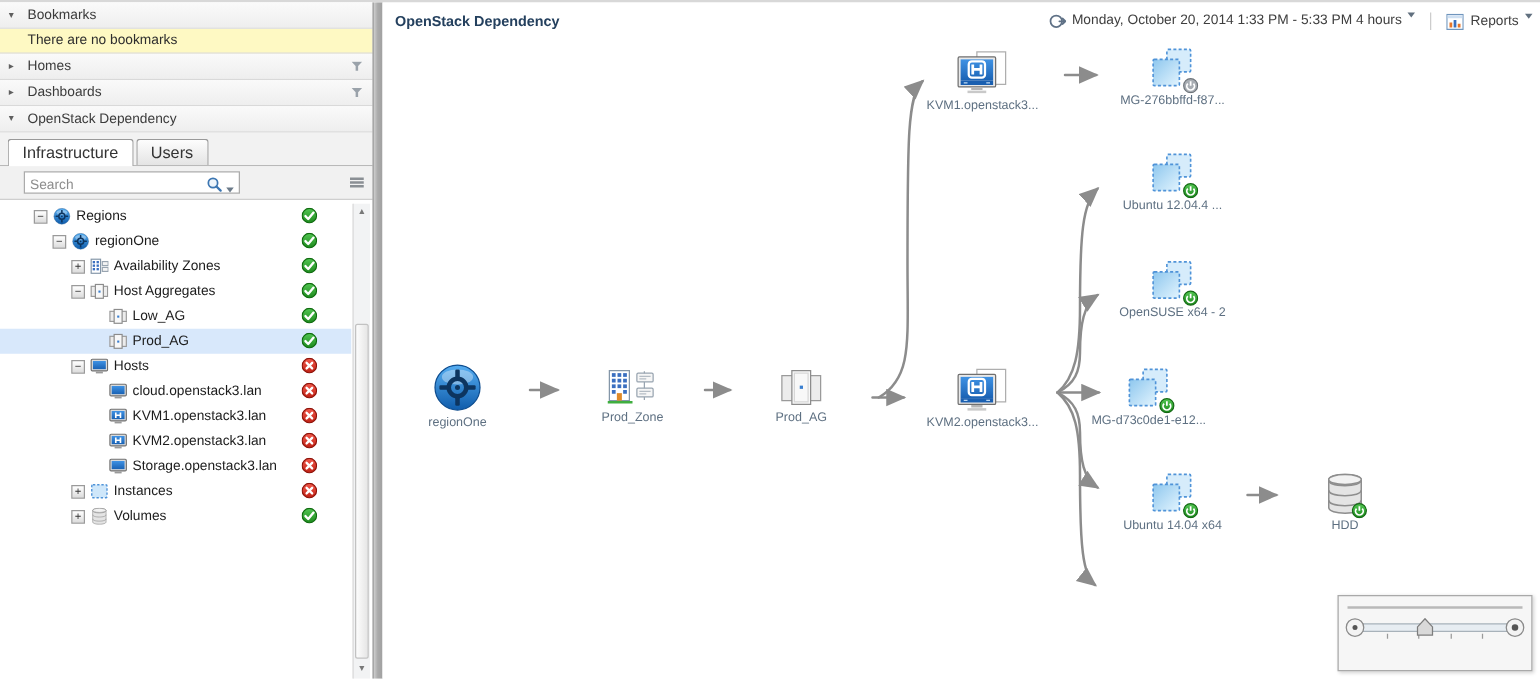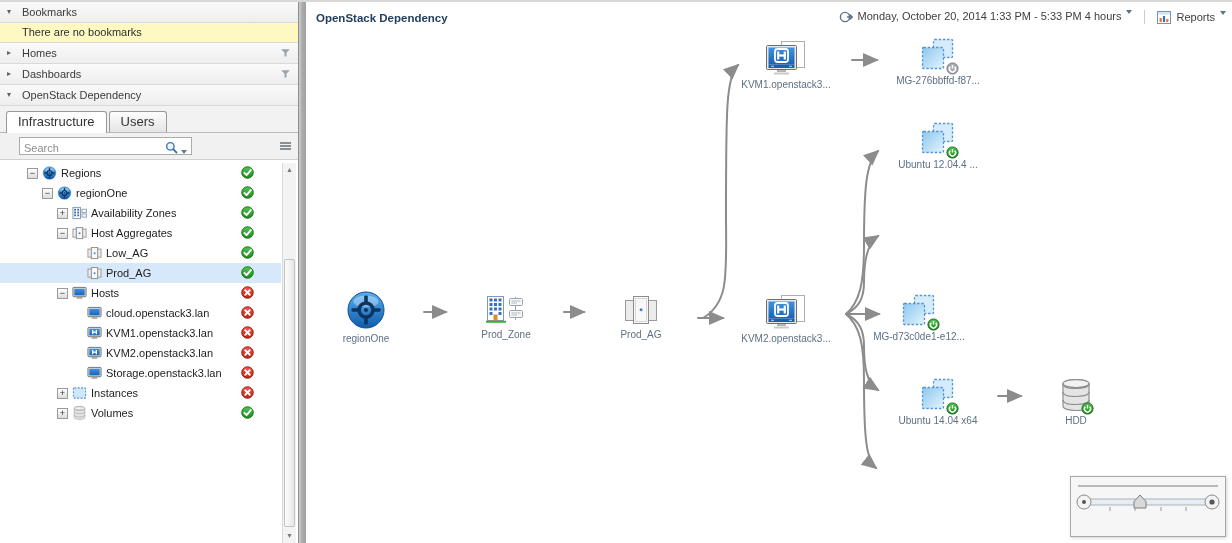--- a/index.html
+++ b/index.html
@@ -554,20 +554,31 @@
         <svg width="36" height="34">
             <use href="#sym-inst"></use>
           </svg>
         <svg class="nbadge">
             <use href="#sym-badge-on"></use>
           </svg>
       </span>
       <span class="nlabel">Ubuntu 12.04.4 ...</span>
     </div>
 
+    <div class="gnode" style="left:577px;top:206px">
+      <span class="nicon">
+        <svg width="36" height="34">
+            <use href="#sym-inst"></use>
+          </svg>
+        <svg class="nbadge">
+            <use href="#sym-badge-on"></use>
+          </svg>
+      </span>
+      <span class="nlabel">OpenSUSE x64 - 2</span>
+    </div>
 
     <div class="gnode" style="left:558px;top:292px">
       <span class="nicon">
         <svg width="36" height="34">
             <use href="#sym-inst"></use>
           </svg>
         <svg class="nbadge">
             <use href="#sym-badge-on"></use>
           </svg>
       </span>

